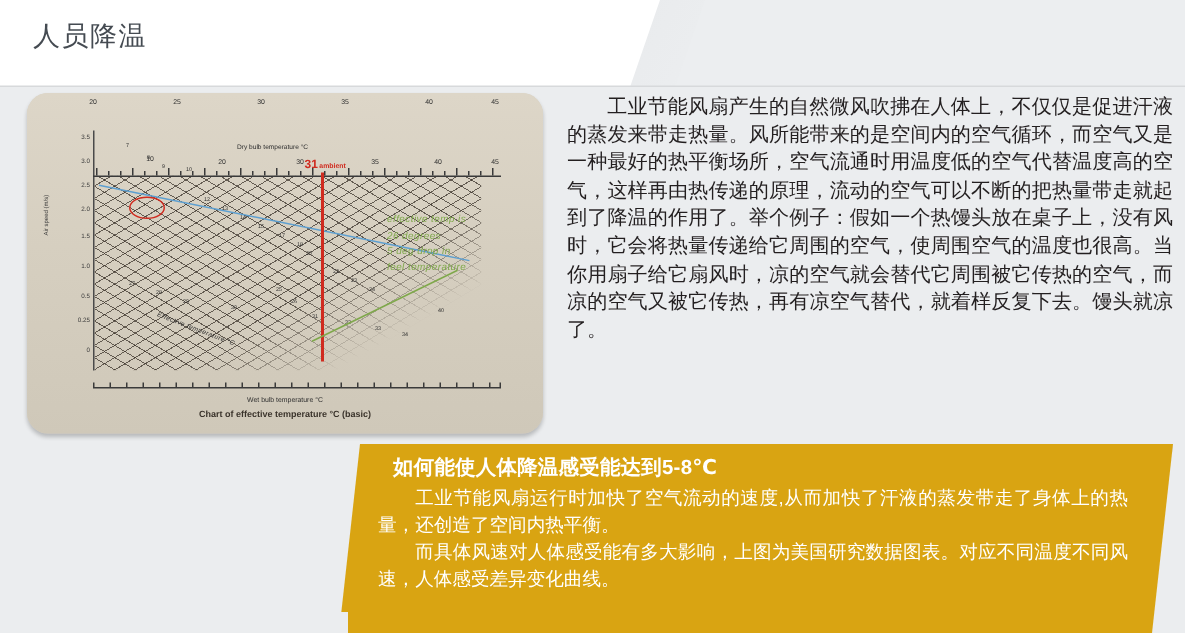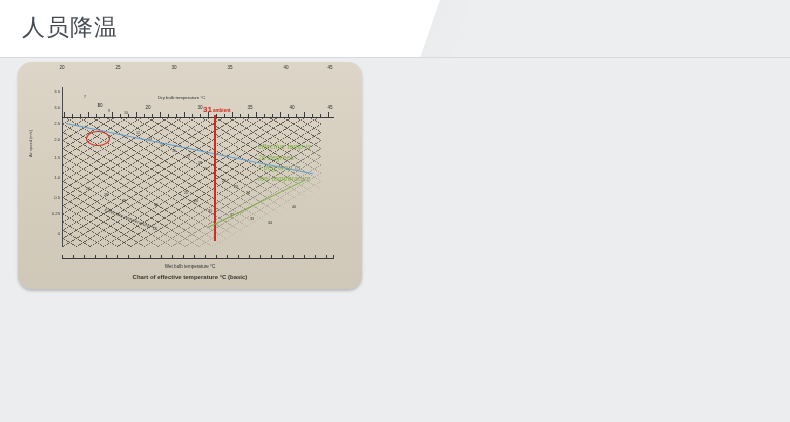--- a/index.html
+++ b/index.html
@@ -14,21 +14,21 @@
   
   .header{position:absolute;left:0;top:0;width:790px;height:58px;
           background:#eceef0;overflow:hidden;}
   .header .band-white{position:absolute;left:-40px;top:0;width:480px;height:58px;
           background:#ffffff;transform:skewX(-19deg);transform-origin:top left;}
   .header .band-gray{position:absolute;left:358px;top:0;width:130px;height:58px;
           background:linear-gradient(100deg,#d9dbdd 0%,#e9ebed 55%,#eceef0 100%);
           transform:skewX(-19deg);transform-origin:top left;opacity:.9;}
   .header .band-gray2{position:absolute;left:470px;top:0;width:340px;height:58px;
           background:#eceef0;transform:skewX(-19deg);transform-origin:top left;}
-  .page-title{position:absolute;left:22px;top:12px;font-size:23px;color:#454b52;
+  .page-title{position:absolute;left:22px;top:12px;font-size:18px;color:#454b52;
           letter-spacing:1px;font-weight:400;z-index:5;}
   .header-rule{position:absolute;left:0;top:57px;width:790px;height:1px;background:#d7d9db;}
 
   
   .chart-card{position:absolute;left:18px;top:62px;width:344px;height:227px;
       background:#d9d2c4;border-radius:14px;overflow:hidden;
       box-shadow:0 2px 3px rgba(0,0,0,.22);}
   .chart-inner{position:absolute;inset:0;background:
       linear-gradient(180deg,#ddd6c8 0%,#d6cfc0 45%,#cfc8b9 100%);}
   .chart-title{position:absolute;left:0;top:4px;width:344px;text-align:center;
@@ -251,17 +251,25 @@
     <div class="botlab" style="left:100px;">25</div>
     <div class="botlab" style="left:156px;">30</div>
     <div class="botlab" style="left:212px;">35</div>
     <div class="botlab" style="left:268px;">40</div>
     <div class="botlab" style="left:312px;">45</div>
     <div class="wetb">Wet bulb temperature °C</div>
     <div class="chart-caption">Chart of effective temperature °C (basic)</div>
   </div>
 
   <div class="body-text">
-  </div>
-
+    <p>工业节能风扇产生的自然微风吹拂在人体上，不仅仅是促进汗液的蒸发来带走热量。风所能带来的是空间内的空气循环，而空气又是一种最好的热平衡场所，空气流通时用温度低的空气代替温度高的空气，这样再由热传递的原理，流动的空气可以不断的把热量带走就起到了降温的作用了。举个例子：假如一个热馒头放在桌子上，没有风时，它会将热量传递给它周围的空气，使周围空气的温度也很高。当你用扇子给它扇风时，凉的空气就会替代它周围被它传热的空气，而凉的空气又被它传热，再有凉空气替代，就着样反复下去。馒头就凉了。</p>
+  </div>
+
+  <div class="banner">
+    <div class="banner-head">如何能使人体降温感受能达到5-8℃</div>
+    <div class="banner-body">
+      <p>工业节能风扇运行时加快了空气流动的速度,从而加快了汗液的蒸发带走了身体上的热量，还创造了空间内热平衡。</p>
+      <p>而具体风速对人体感受能有多大影响，上图为美国研究数据图表。对应不同温度不同风速，人体感受差异变化曲线。</p>
+    </div>
+  </div>
 
   <div class="footer-strip"></div>
 </div>
 
 </body></html>

